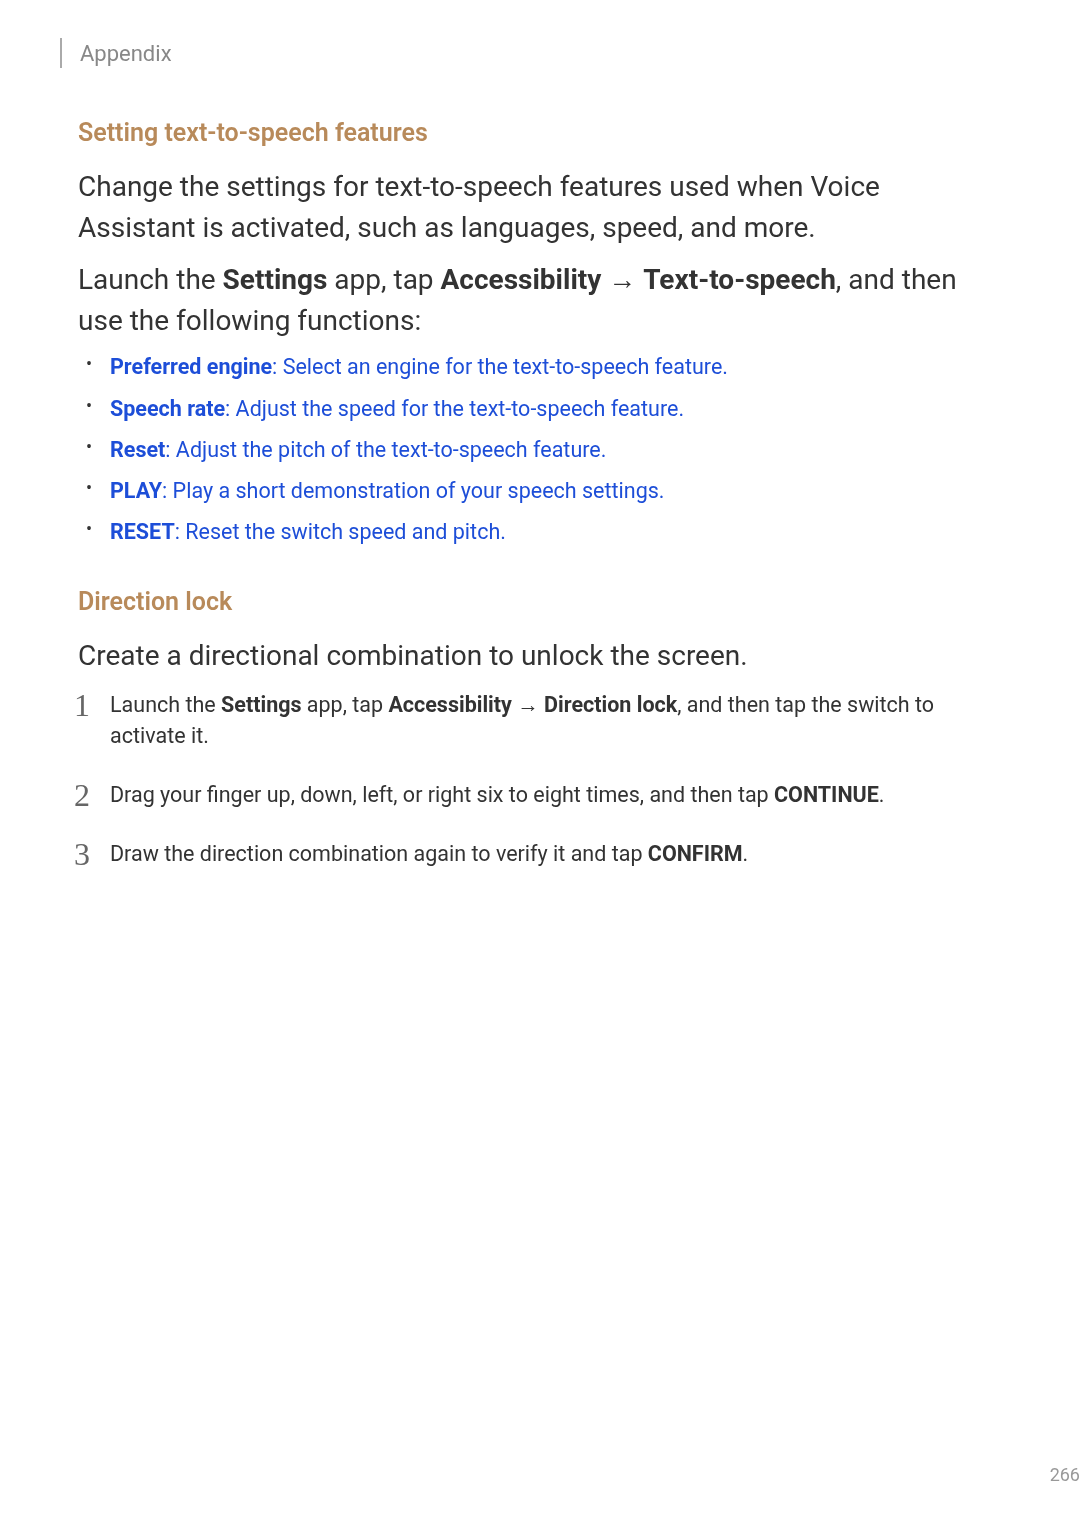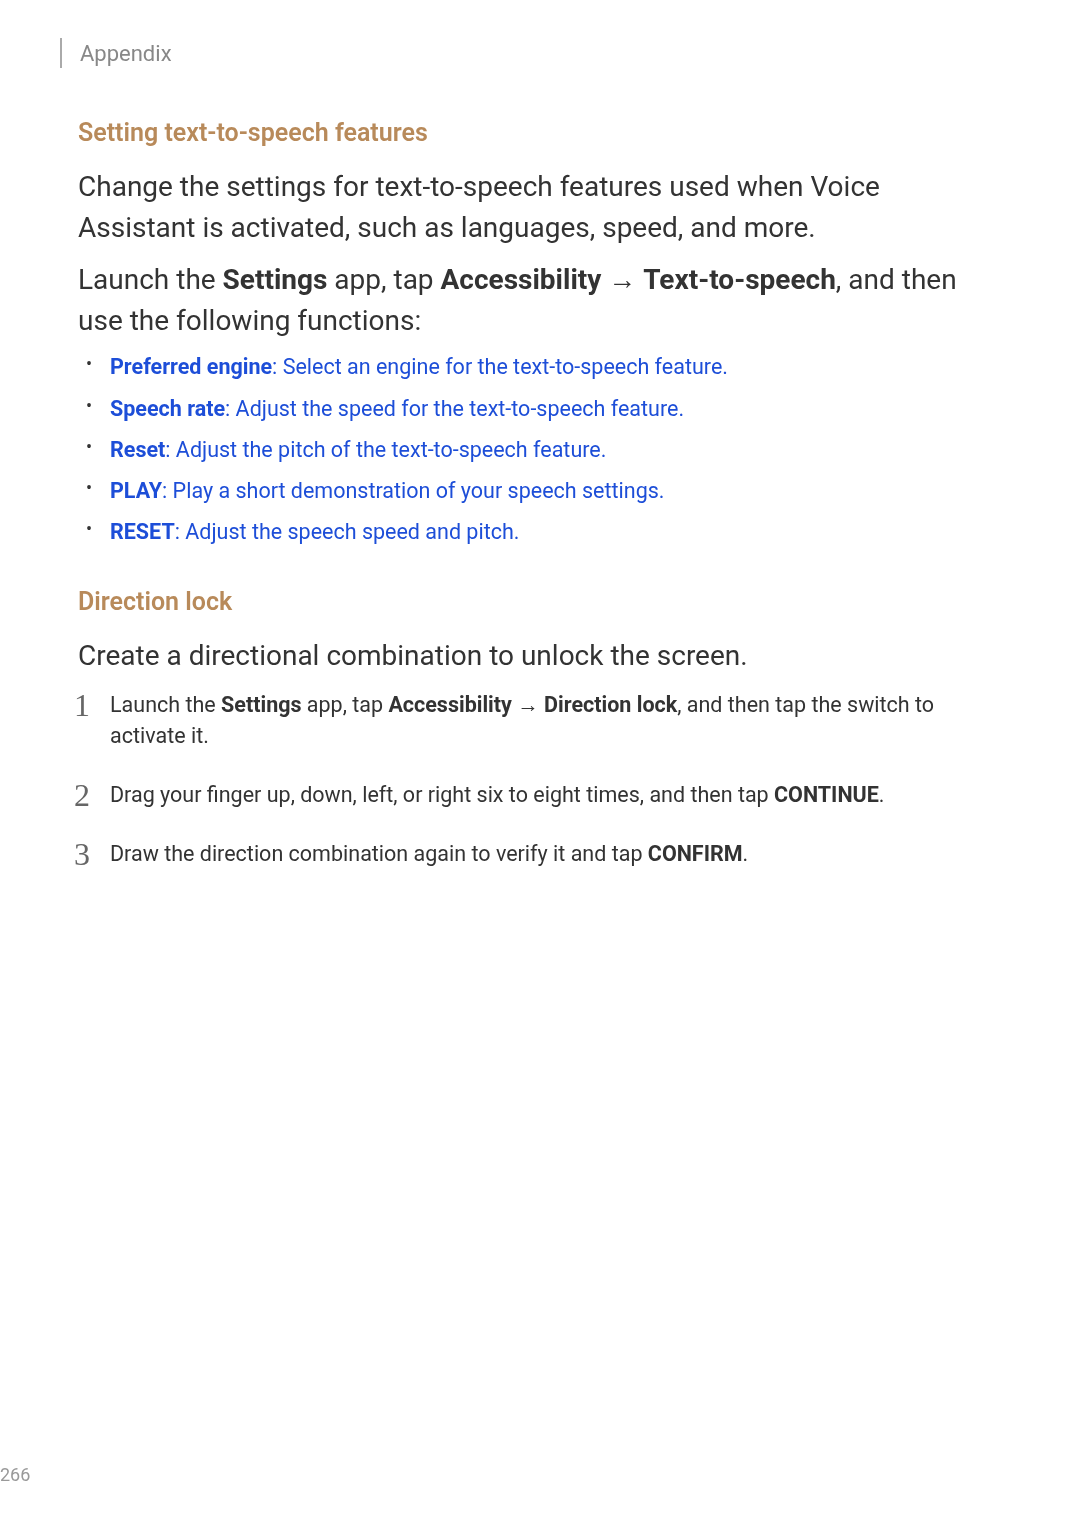--- a/index.html
+++ b/index.html
@@ -101,21 +101,21 @@
       font-size: 32px;
       font-weight: 400;
       color: #666666;
       font-family: Georgia, "Times New Roman", serif;
     }
     .page-number {
       position: absolute;
       bottom: 42px;
       left: 0;
       right: 0;
-      text-align: left;
+      text-align: right;
       color: #999999;
       font-size: 18px;
     }
     .section-gap {
       margin-top: 40px;
     }
   </style>
 </head>
 <body>
 
@@ -132,21 +132,21 @@
 
   <p>
     <span>Launch the </span><strong>Settings</strong><span> app, tap </span><strong>Accessibility</strong><span class="arrow"> → </span><strong>Text-to-speech</strong><span>, and then use the following functions:</span>
   </p>
 
   <ul>
     <li><strong>Preferred engine</strong><span>: Select an engine for the text-to-speech feature.</span></li>
     <li><strong>Speech rate</strong><span>: Adjust the speed for the text-to-speech feature.</span></li>
     <li><strong>Reset</strong><span>: Adjust the pitch of the text-to-speech feature.</span></li>
     <li><strong>PLAY</strong><span>: Play a short demonstration of your speech settings.</span></li>
-    <li><strong>RESET</strong><span>: Adjust the speech speed and pitch.</span></li>
+    <li><strong>RESET</strong><span>: Reset the switch speed and pitch.</span></li>
   </ul>
 
   <h2 class="section-gap">Direction lock</h2>
 
   <p>Create a directional combination to unlock the screen.</p>
 
   <ol>
     <li>
       <span class="step-num">1</span>
       <span>Launch the </span><strong>Settings</strong><span> app, tap </span><strong>Accessibility</strong><span class="arrow"> → </span><strong>Direction lock</strong><span>, and then tap the switch to activate it.</span>

